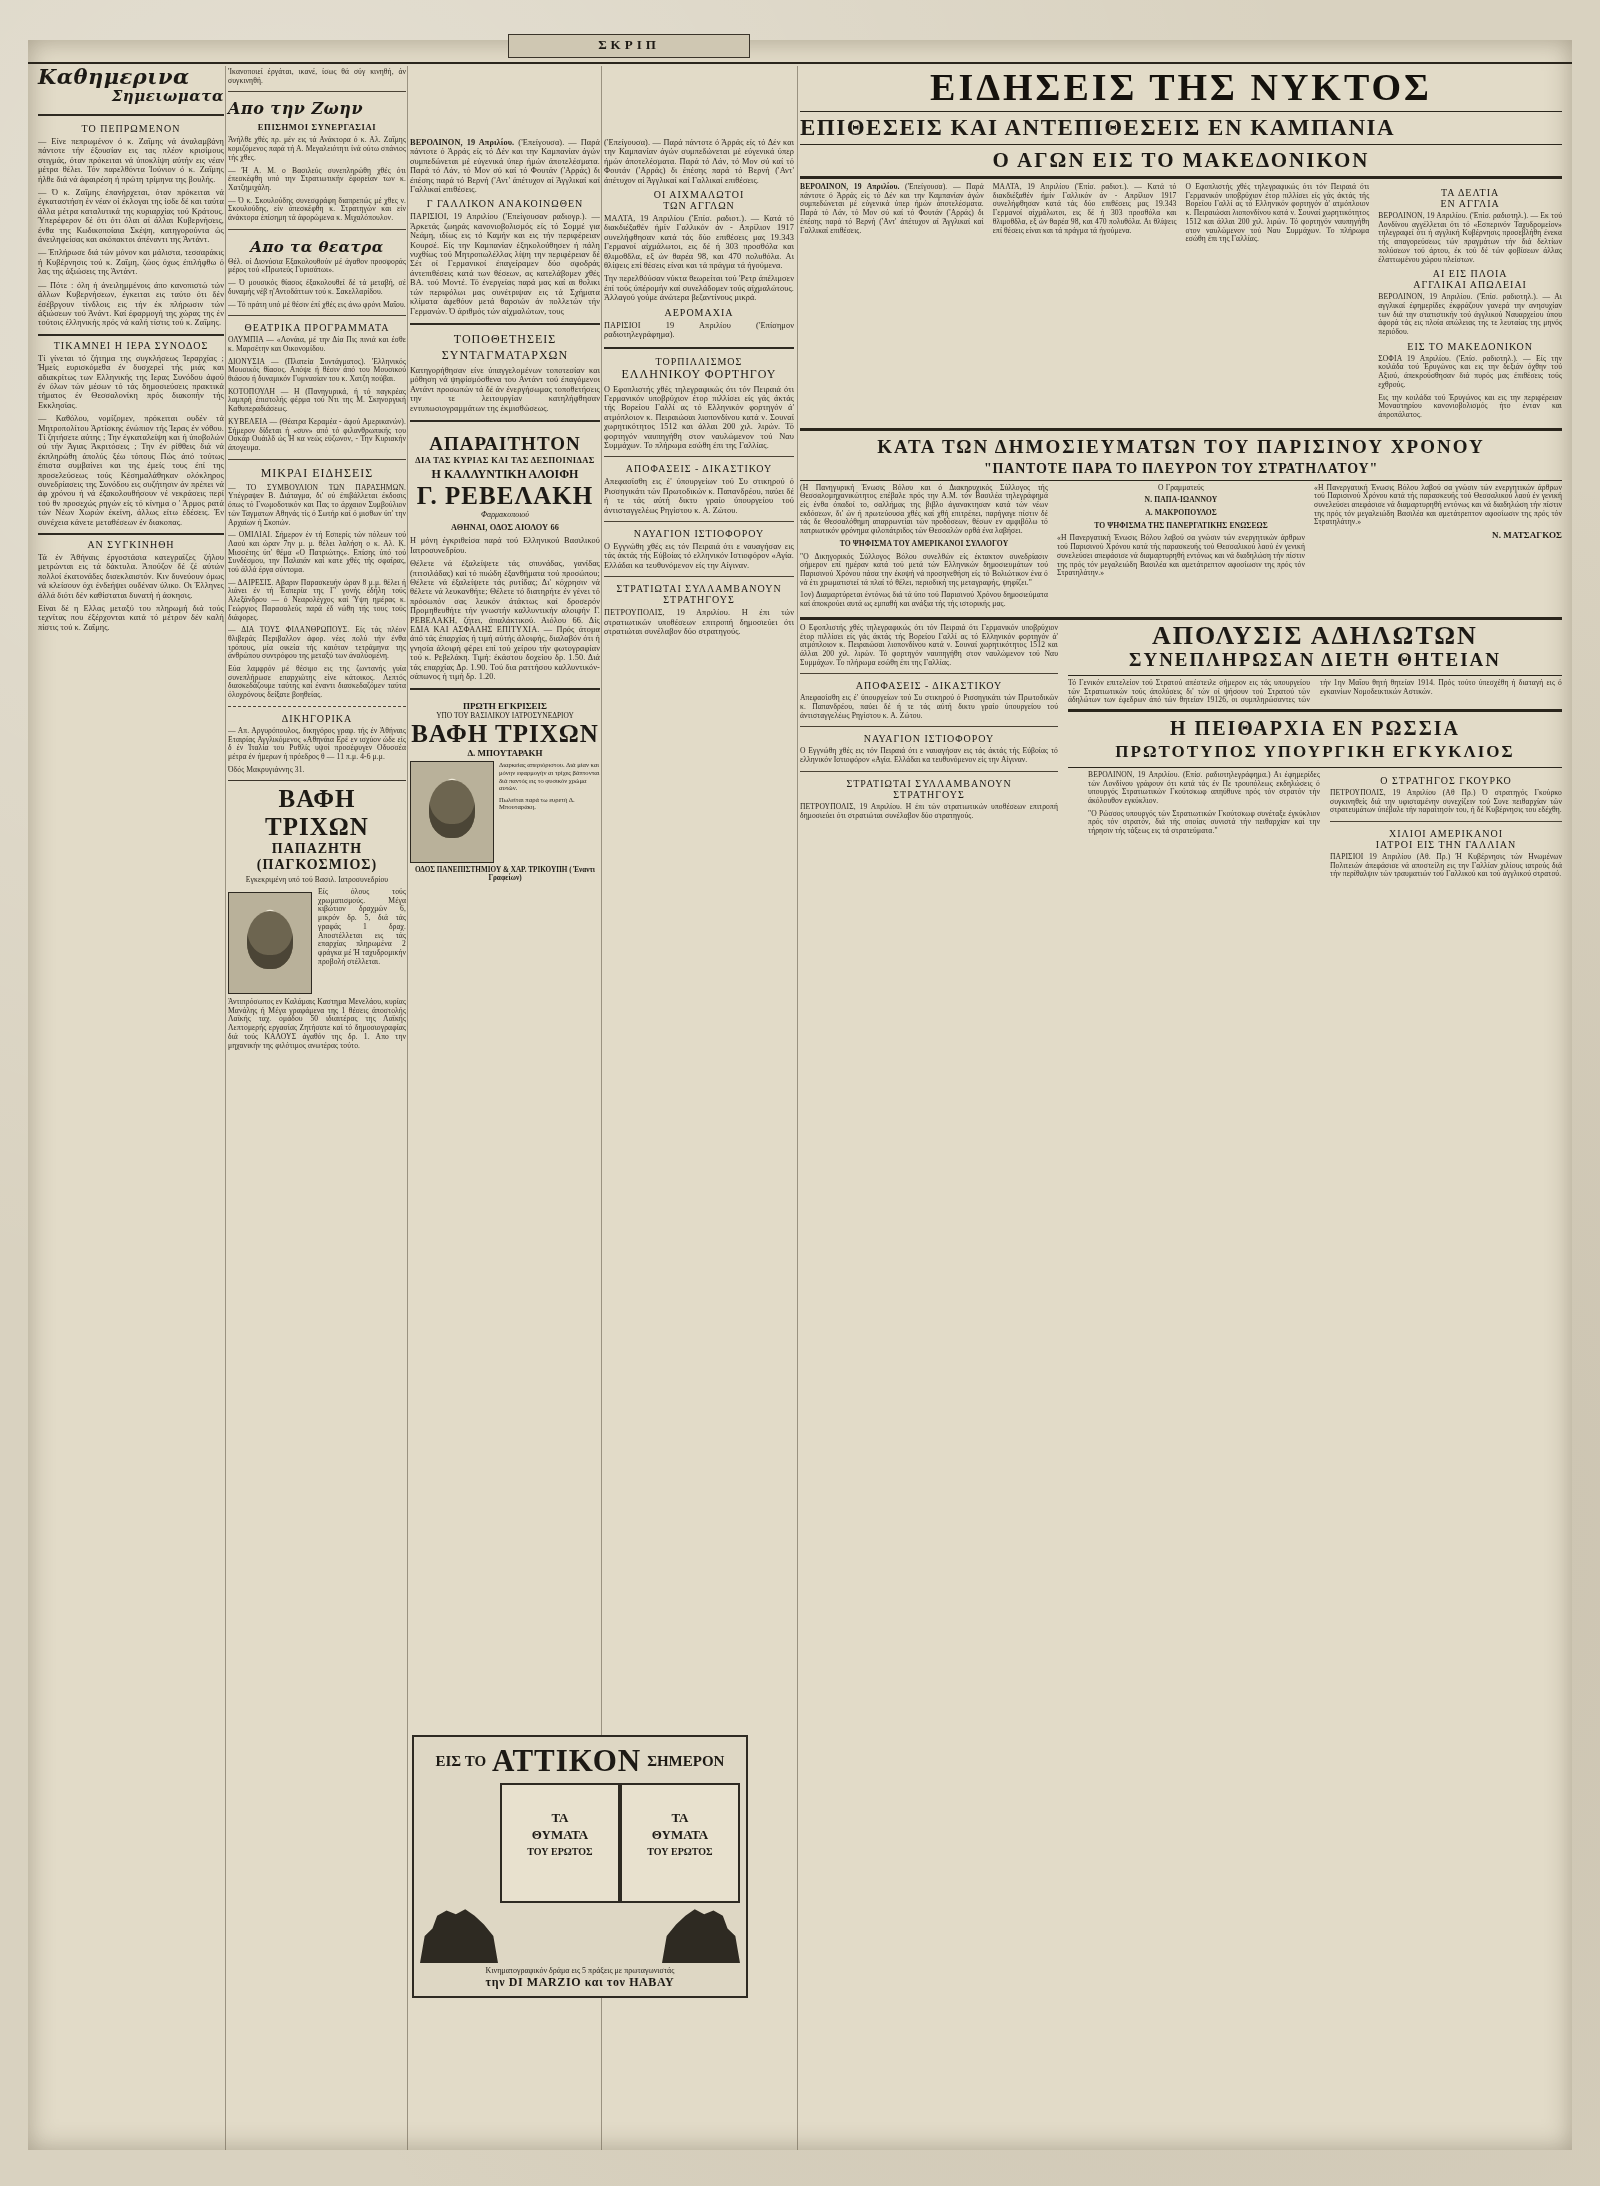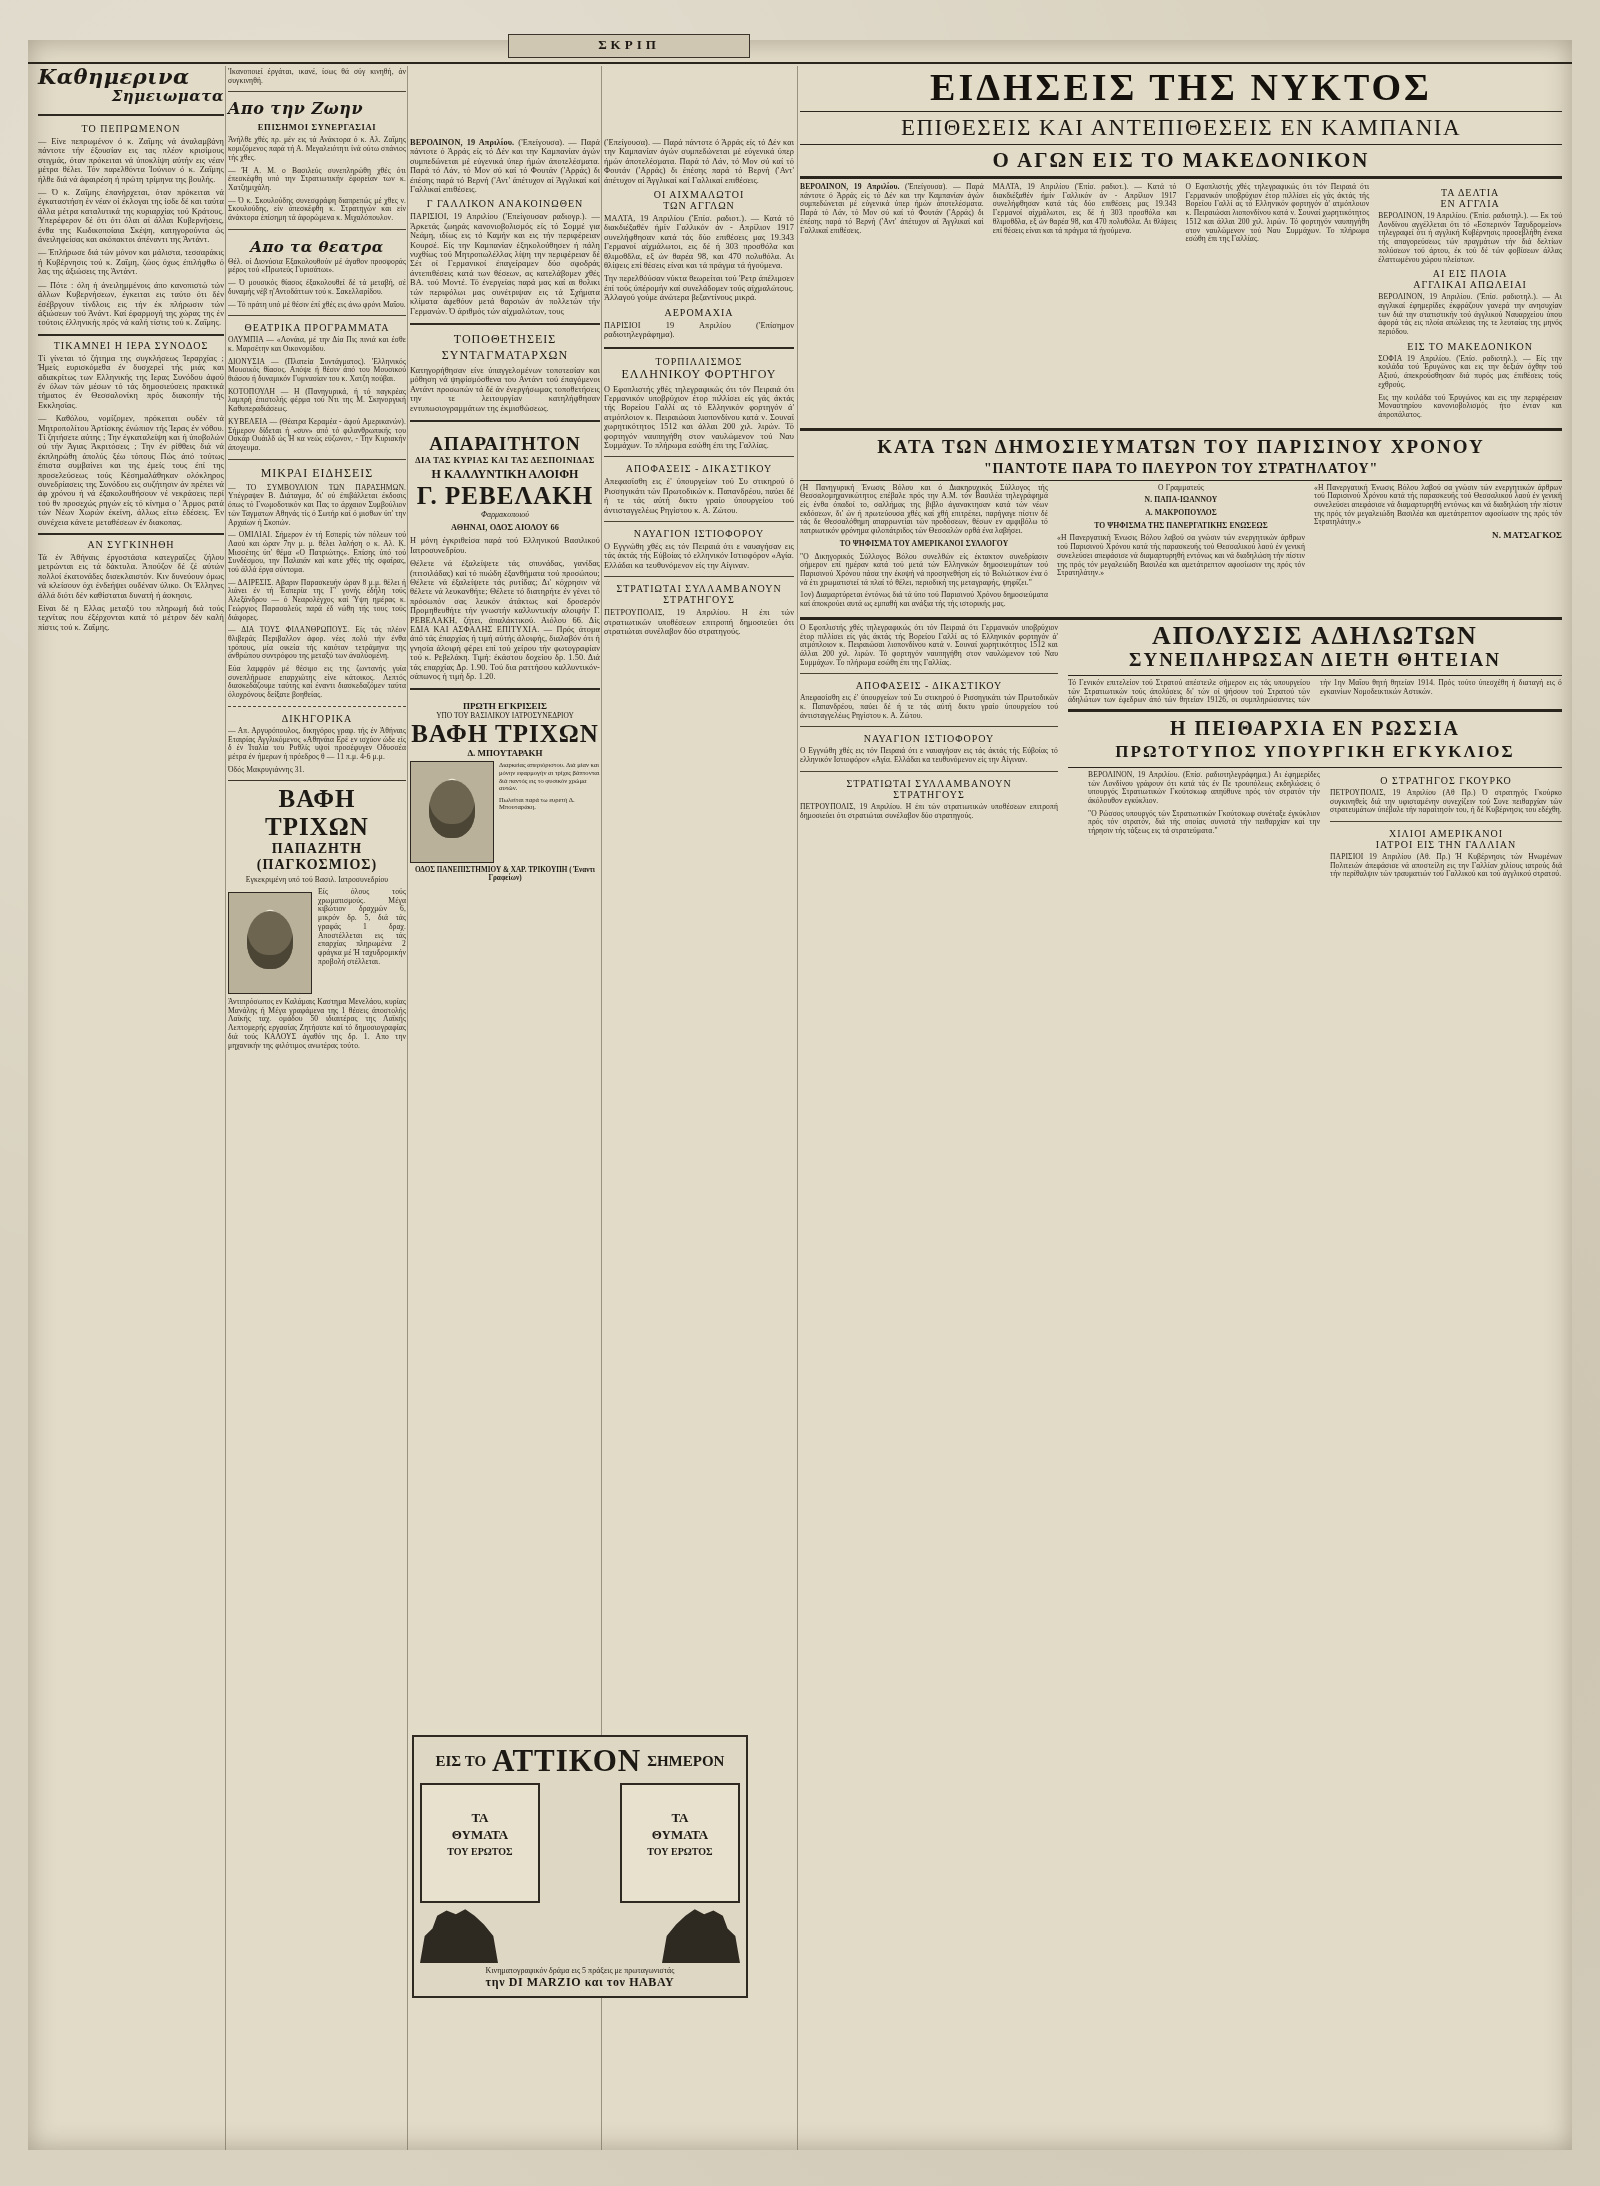--- a/index.html
+++ b/index.html
@@ -63,21 +63,21 @@
   .center{text-align:center;}
   .bold{font-weight:bold;}
   .ital{font-style:italic;}
   .lead{font-weight:bold;}
   
   .mainhead{
     text-align:center;font-weight:bold;letter-spacing:3px;
     font-size:38px;line-height:42px;color:#15120d;
   }
   .mainhead2{
-    text-align:center;font-weight:normal;letter-spacing:1.5px;
+    font-weight:bold;letter-spacing:1.5px;
     font-size:23px;line-height:26px;
   }
   .mainhead3{
     text-align:center;font-weight:bold;letter-spacing:2px;
     font-size:27px;line-height:30px;
   }
   .mainhead4{
     text-align:center;font-weight:bold;letter-spacing:2px;
     font-size:21px;line-height:24px;
   }
@@ -97,21 +97,21 @@
       linear-gradient(#cfc7b0,#9c947e);
     position:relative;
   }
   .portrait:after{
     content:"";position:absolute;left:18px;top:18px;width:46px;height:58px;border-radius:50% 50% 45% 45%;
     background:#6d6550;box-shadow:inset 0 -14px 0 #4b4536;
   }
   .lionad{
     border:2px solid #2e2a22;padding:6px;margin-top:5px;background:#ded7c4;
   }
-  .twocards{display:flex;gap:10px;justify-content:space-between;margin-top:4px;}
+  .twocards{display:flex;justify-content:flex-end;margin-top:4px;}
   .card{
     width:120px;height:120px;border:2px solid #2e2a22;background:#e8e1ce;
     text-align:center;font-weight:bold;font-size:13px;line-height:17px;padding-top:24px;
     box-sizing:border-box;
   }
   .lions{display:flex;justify-content:space-between;align-items:flex-end;margin-top:-4px;}
   .lion{
     width:78px;height:64px;background:#2e2a22;position:relative;
     clip-path:polygon(0% 100%,6% 58%,16% 46%,22% 26%,34% 18%,46% 24%,58% 16%,70% 26%,82% 40%,94% 58%,100% 100%);
   }

